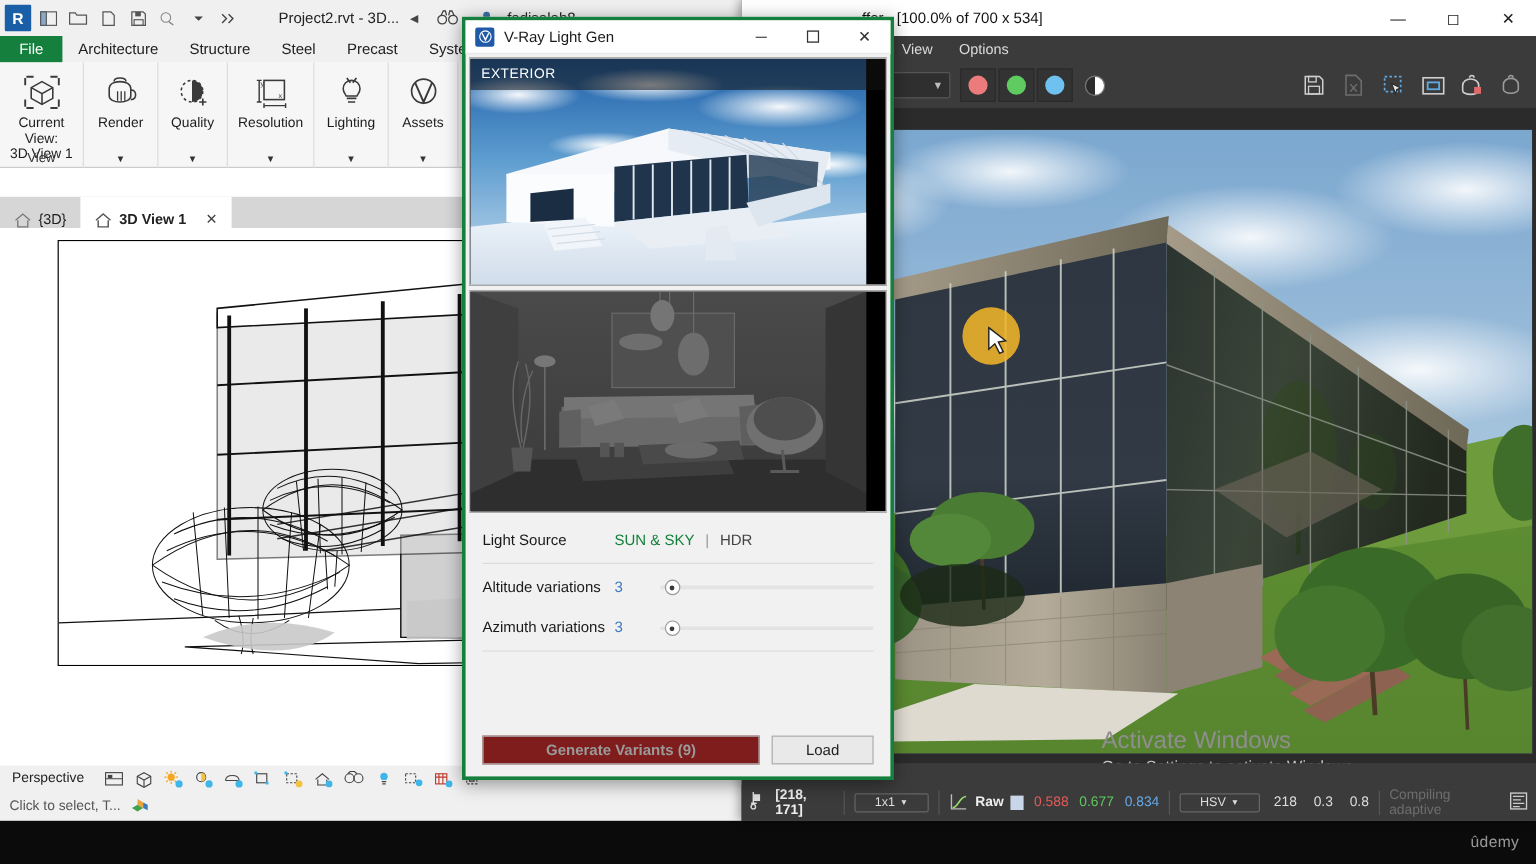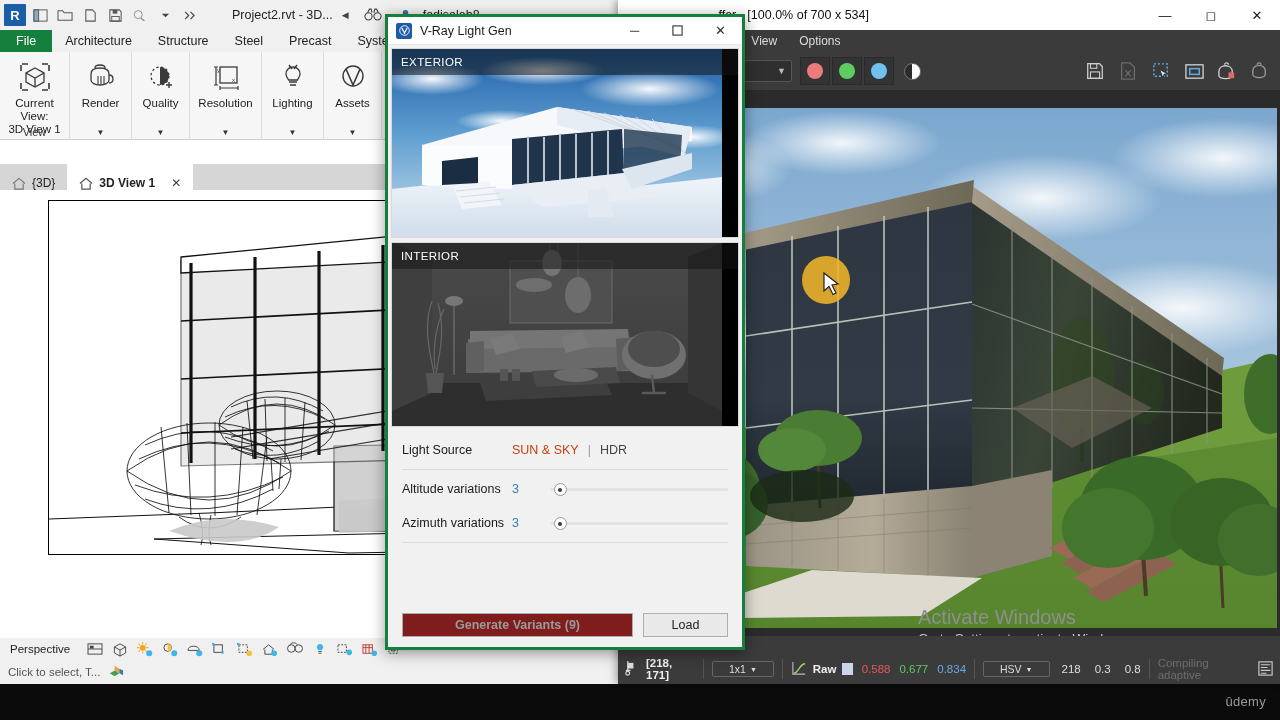--- a/index.html
+++ b/index.html
@@ -241,21 +241,21 @@
     display: flex; align-items: center; padding-left: 9px; letter-spacing:.4px;
     z-index: 3;
   }
   .thumb-block svg { display:block; position:absolute; inset:0; }
 
   .lg-row {
     display: flex; align-items: center; height: 34px; padding: 0 14px;
     font-size: 12.5px; color: #1a1a1a;
   }
   .lg-row .lbl { width: 110px; }
-  .lg-link { color: #c2410c; cursor: pointer; }
+  .lg-link { color: #15803d; cursor: pointer; }
   .lg-link.muted { color: #444; }
   .pipe { color: #9a9a9a; margin: 0 9px; }
   .lg-sep { height:1px; background:#dcdcdc; margin: 2px 14px; }
   .lg-val { width: 38px; color: #3b7bc0; font-size: 12.5px; }
 
   .slider { position: relative; flex: 1; height: 14px; }
   .slider .track {
     position: absolute; top: 6px; left: 0; right: 0; height: 3px;
     background: #e3e3e3; border-radius: 2px;
   }
@@ -1044,21 +1044,20 @@
         <rect x="120" y="126" width="8" height="12" fill="#555"></rect>
 
         <path d="M34 130 L52 130 L50 150 L36 150z" fill="#555"></path>
         <g stroke="#676767" stroke-width="1.2" fill="none">
           <path d="M42 130 C36 104 32 80 40 58M44 130 C50 102 52 82 46 60M43 126 C40 100 46 78 52 66"></path>
         </g>
 
         <path d="M62 60 L62 132" stroke="#6a6a6a" stroke-width="1.4"></path>
         <ellipse cx="62" cy="58" rx="9" ry="5" fill="#777"></ellipse>
       </svg>
-      <div class="thumb-tag">INTERIOR</div>
     </div>
 
     <div class="lg-row" style="margin-top:6px">
       <span class="lbl">Light Source</span>
       <span class="lg-link">SUN &amp; SKY</span>
       <span class="pipe">|</span>
       <span class="lg-link muted">HDR</span>
     </div>
 
     <div class="lg-sep"></div>

